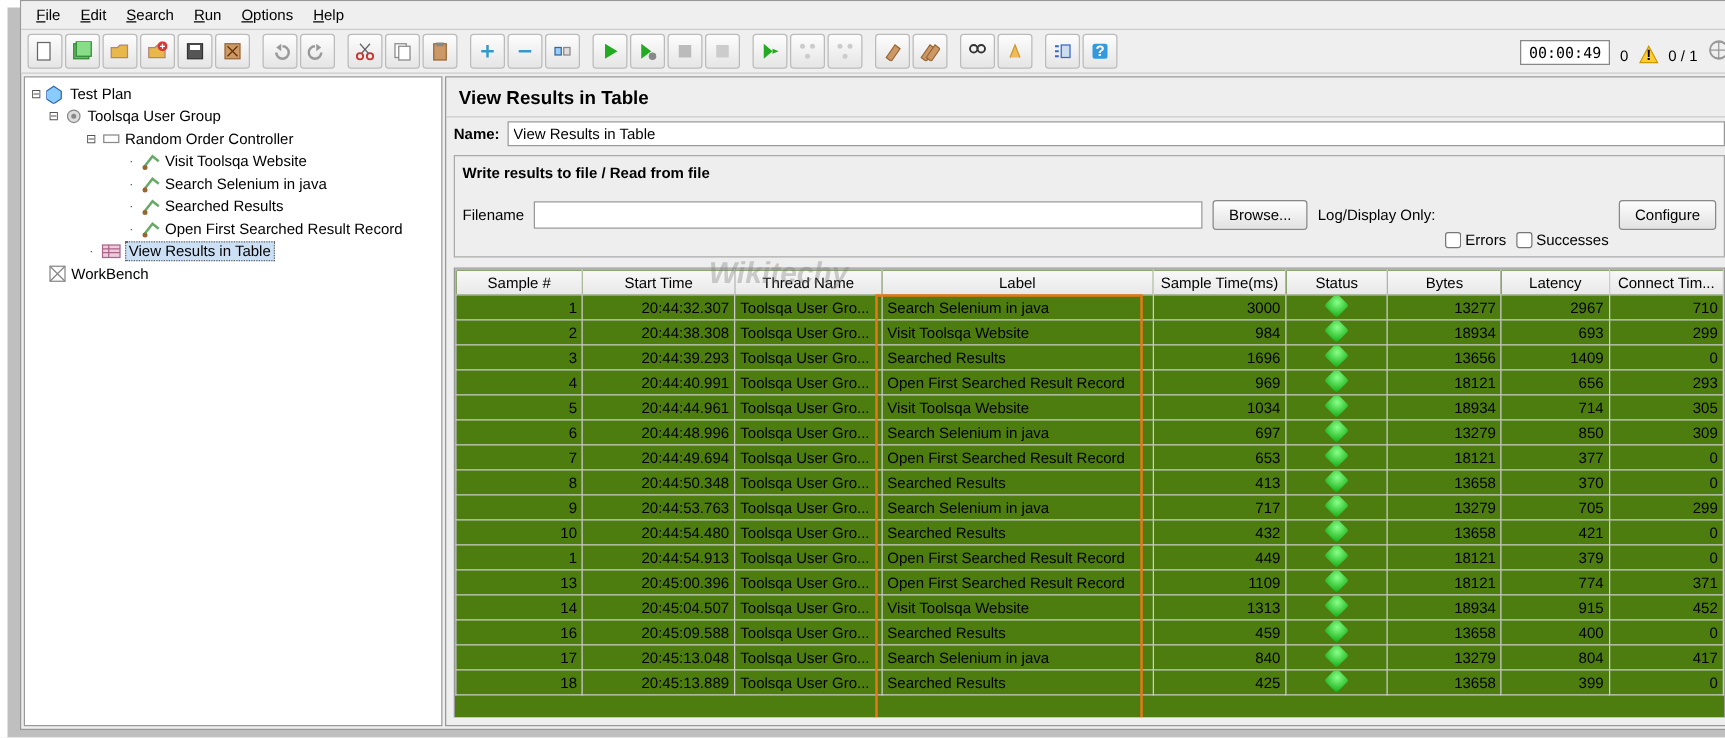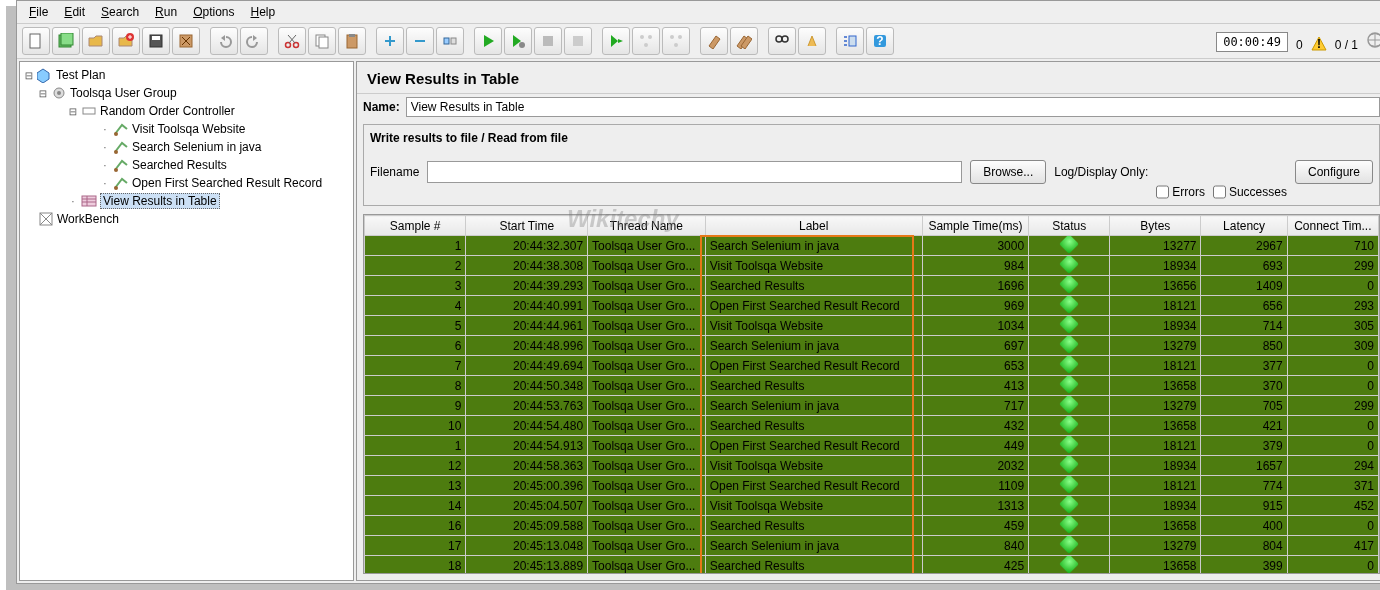--- a/index.html
+++ b/index.html
@@ -483,31 +483,20 @@
                 <td class="r">20:44:54.913</td>
                 <td>Toolsqa User Gro...</td>
                 <td>Open First Searched Result Record</td>
                 <td class="r">449</td>
                 <td class="c"><span class="status-ok"></span></td>
                 <td class="r">18121</td>
                 <td class="r">379</td>
                 <td class="r">0</td>
               </tr>
               <tr>
-                <td class="r">12</td>
-                <td class="r">20:44:58.363</td>
-                <td>Toolsqa User Gro...</td>
-                <td>Visit Toolsqa Website</td>
-                <td class="r">2032</td>
-                <td class="c"><span class="status-ok"></span></td>
-                <td class="r">18934</td>
-                <td class="r">1657</td>
-                <td class="r">294</td>
-              </tr>
-              <tr>
                 <td class="r">13</td>
                 <td class="r">20:45:00.396</td>
                 <td>Toolsqa User Gro...</td>
                 <td>Open First Searched Result Record</td>
                 <td class="r">1109</td>
                 <td class="c"><span class="status-ok"></span></td>
                 <td class="r">18121</td>
                 <td class="r">774</td>
                 <td class="r">371</td>
               </tr>

